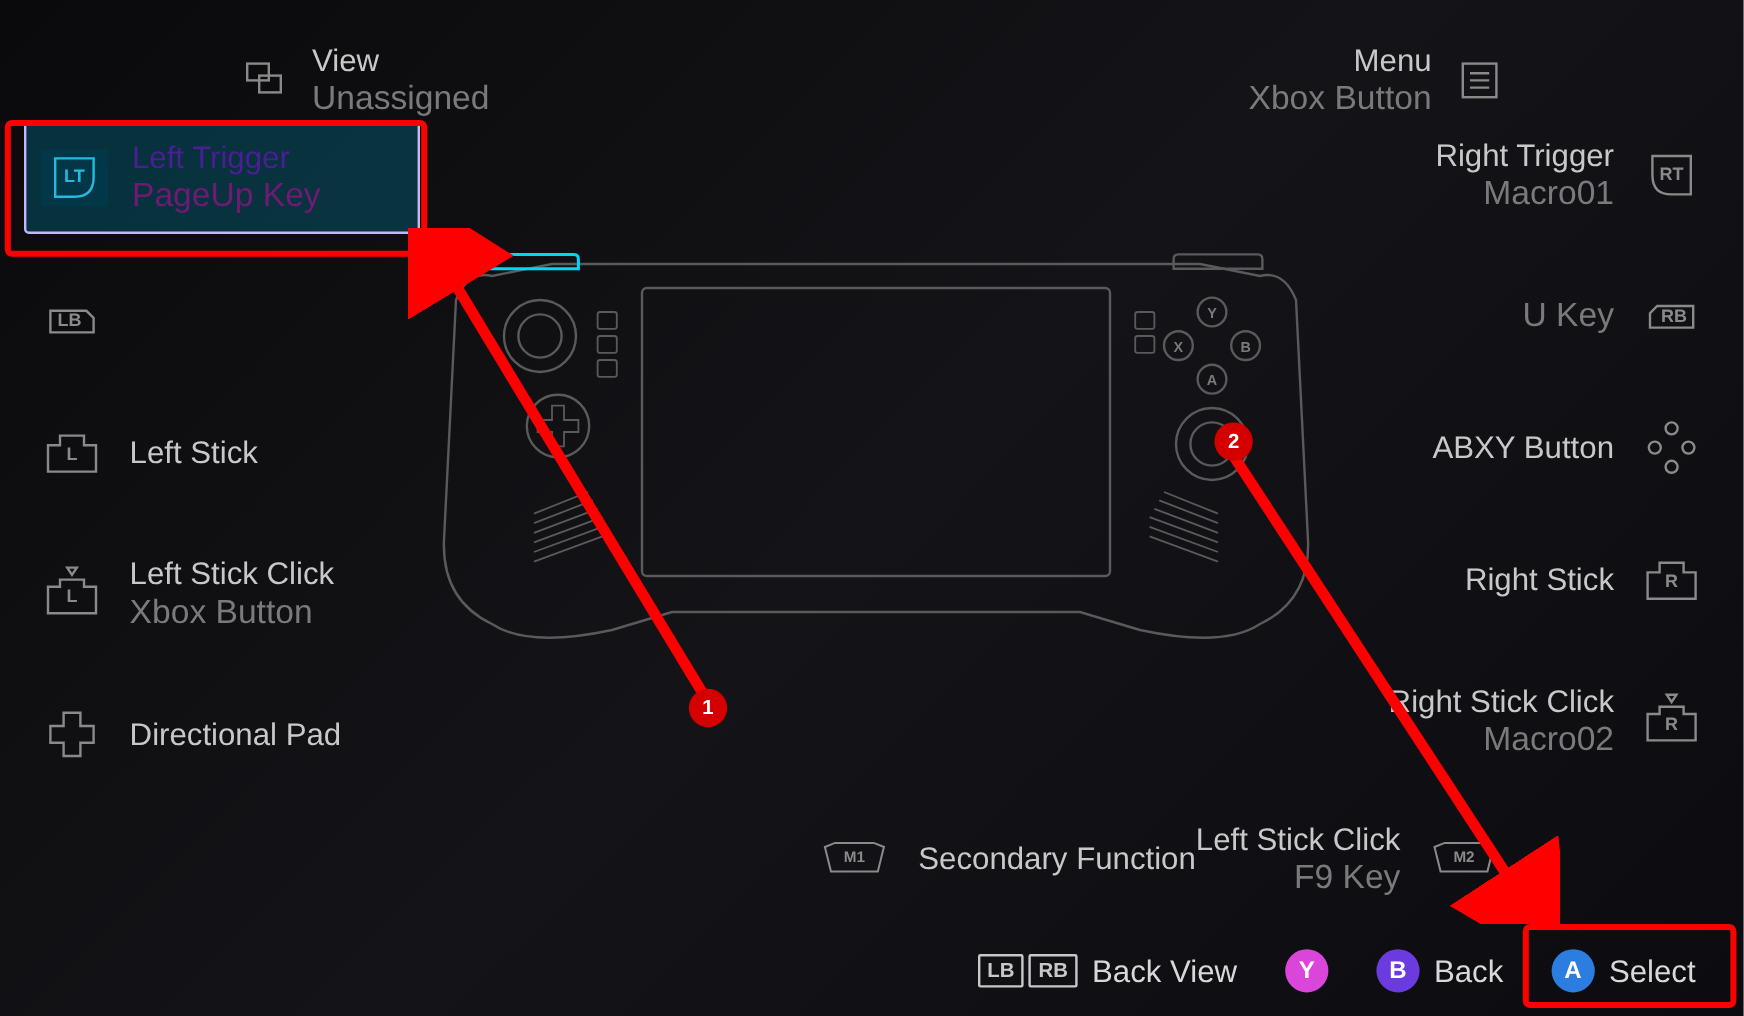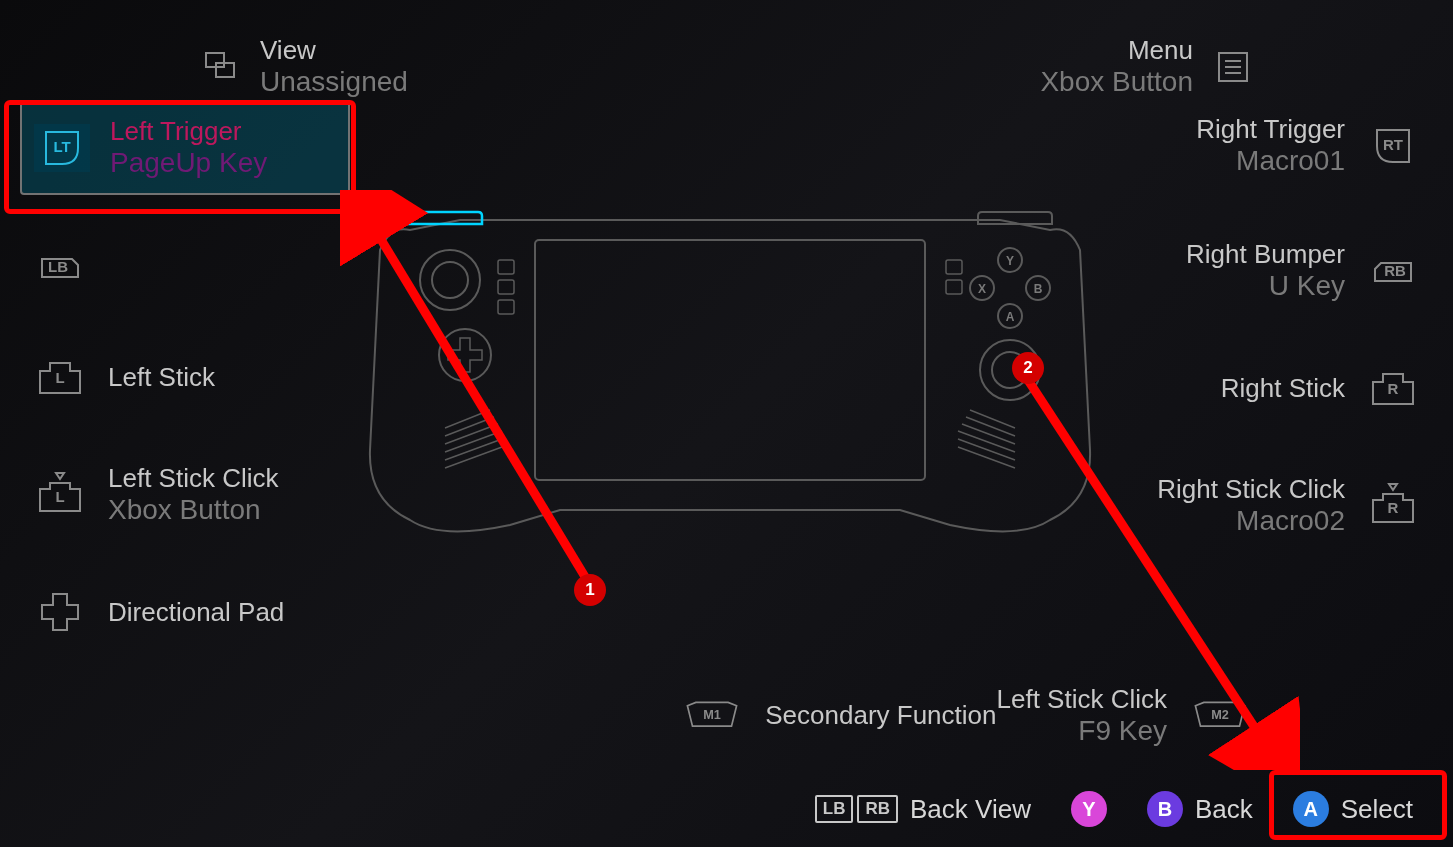--- a/index.html
+++ b/index.html
@@ -76,25 +76,25 @@
   gap: 20px;
   padding: 14px 12px;
   margin-bottom: 34px;
   cursor: pointer;
 }
 .button-item.right {
   flex-direction: row-reverse;
 }
 .button-item.selected {
   background: rgba(0, 120, 150, 0.35);
-  border: 2px solid #737373;
+  border: 2px solid #c4b5fd;
   border-radius: 4px;
 }
 .button-item.selected .label-primary {
-  color: #be185d;
+  color: #4c1d95;
 }
 .button-item.selected .label-secondary {
   color: #701a75;
 }
 .button-icon {
   width: 56px;
   height: 48px;
   display: flex;
   align-items: center;
   justify-content: center;
@@ -314,25 +314,37 @@
   </div>
 
   <div class="button-item right">
     <div class="button-icon">
       <svg viewBox="0 0 56 48">
         <path d="M 16 16 L 46 16 L 46 34 L 10 34 L 10 22 Z" class="icon-path"></path>
         <text x="30" y="29" text-anchor="middle" class="icon-text">RB</text>
       </svg>
     </div>
     <div class="label-group right">
-      <span class="label-primary">Right Bumper</span>
       <span class="label-secondary">U Key</span>
     </div>
   </div>
 
+  <div class="button-item right">
+    <div class="button-icon">
+      <svg viewBox="0 0 56 48">
+        <circle cx="28" cy="8" r="5" class="icon-path"></circle>
+        <circle cx="14" cy="24" r="5" class="icon-path"></circle>
+        <circle cx="42" cy="24" r="5" class="icon-path"></circle>
+        <circle cx="28" cy="40" r="5" class="icon-path"></circle>
+      </svg>
+    </div>
+    <div class="label-group right">
+      <span class="label-primary">ABXY Button</span>
+    </div>
+  </div>
 
   <div class="button-item right">
     <div class="button-icon">
       <svg viewBox="0 0 56 48">
         <path d="M 8 18 L 18 18 L 18 10 L 38 10 L 38 18 L 48 18 L 48 40 L 8 40 Z" class="icon-path"></path>
         <text x="28" y="30" text-anchor="middle" class="icon-text">R</text>
       </svg>
     </div>
     <div class="label-group right">
       <span class="label-primary">Right Stick</span>

